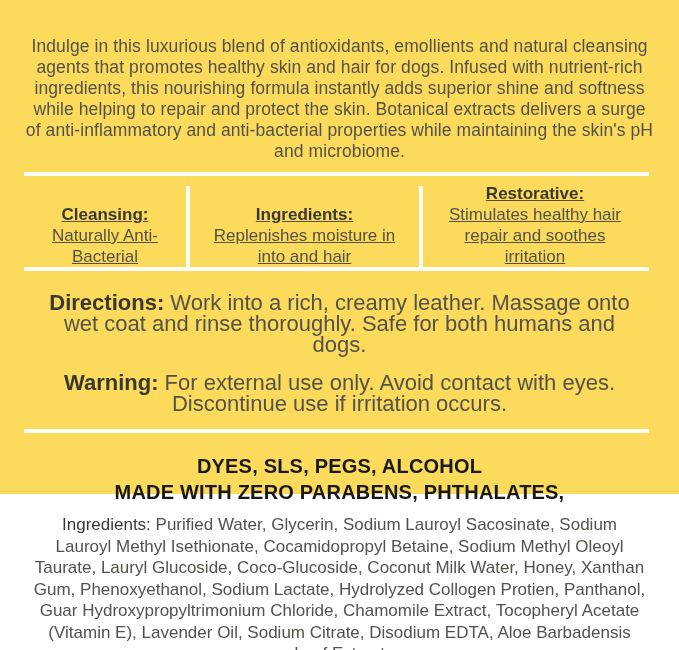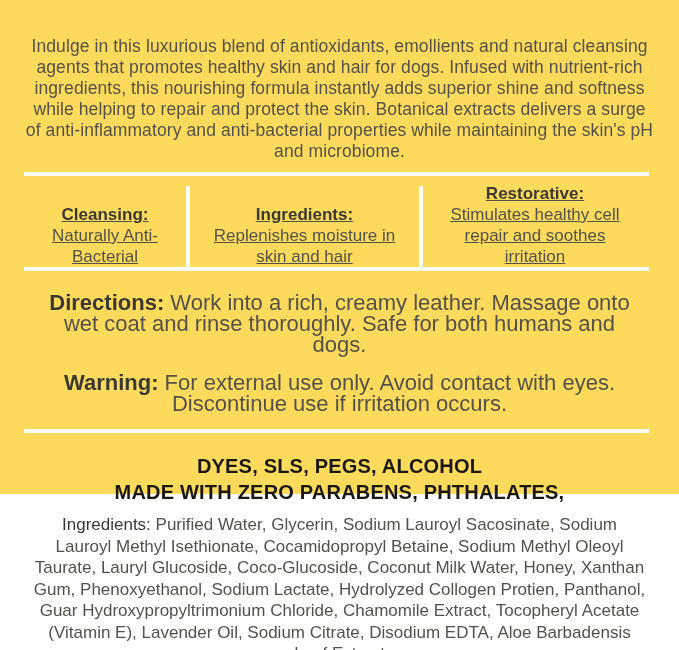--- a/index.html
+++ b/index.html
@@ -114,26 +114,26 @@
     <div class="hline top-rule"></div>
 
     <div class="benefits">
       <div class="benefit-col col-1">
         <div class="benefit-title">Cleansing:</div>
         <div class="benefit-desc">Naturally Anti-Bacterial</div>
       </div>
       <div class="vdivider"></div>
       <div class="benefit-col col-2">
         <div class="benefit-title">Ingredients:</div>
-        <div class="benefit-desc">Replenishes moisture in skin and hair</div>
+        <div class="benefit-desc">Replenishes moisture in into and hair</div>
       </div>
       <div class="vdivider"></div>
       <div class="benefit-col col-3">
         <div class="benefit-title">Restorative:</div>
-        <div class="benefit-desc">Stimulates healthy cell repair and soothes irritation</div>
+        <div class="benefit-desc">Stimulates healthy hair repair and soothes irritation</div>
       </div>
     </div>
 
     <div class="hline bottom-rule"></div>
 
     <p class="para directions">
       <span class="bold-label">Directions:</span>
       <span>Work into a rich, creamy leather. Massage onto wet coat and rinse thoroughly. Safe for both humans and dogs.</span>
     </p>
 

